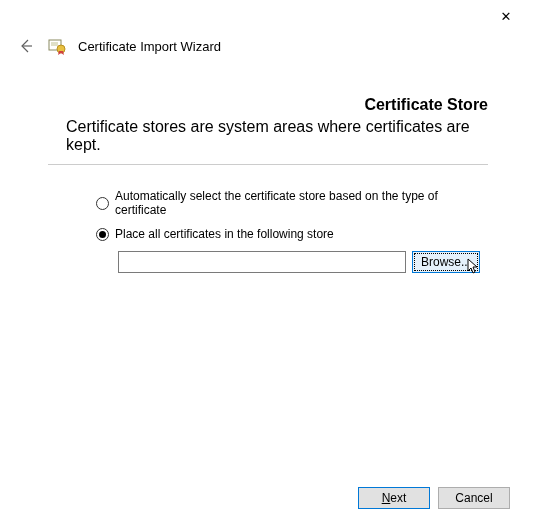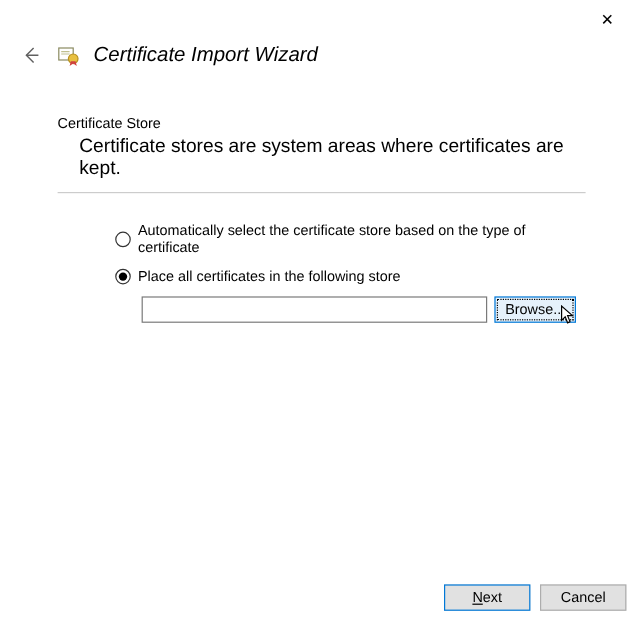--- a/index.html
+++ b/index.html
@@ -42,31 +42,31 @@
     display: flex;
     align-items: center;
     justify-content: center;
     color: #555;
   }
   .cert-icon {
     width: 18px;
     height: 18px;
   }
   .wizard-title {
-    font-size: 17px;
+    font-size: 13px;
     color: #000;
-    font-style: italic;
   }
   .content {
     padding: 40px 48px 0 48px;
   }
   .section-title {
-    font-weight: normal;
-    font-size: 12px;
+    font-weight: bold;
+    font-size: 16px;
     margin-bottom: 4px;
+    text-align: right;
   }
   .section-desc {
     font-size: 16px;
     padding-left: 18px;
     margin-bottom: 10px;
   }
   .divider {
     border-top: 1px solid #ccc;
     margin-bottom: 24px;
   }
@@ -138,21 +138,21 @@
   }
   .cursor {
     position: absolute;
     right: -2px;
     bottom: -4px;
     pointer-events: none;
   }
   .footer {
     position: absolute;
     bottom: 14px;
-    right: 14px;
+    right: 26px;
     display: flex;
     gap: 8px;
   }
   .btn {
     width: 72px;
     height: 22px;
     font-size: 12px;
     border: 1px solid #adadad;
     background: #e1e1e1;
     display: flex;

